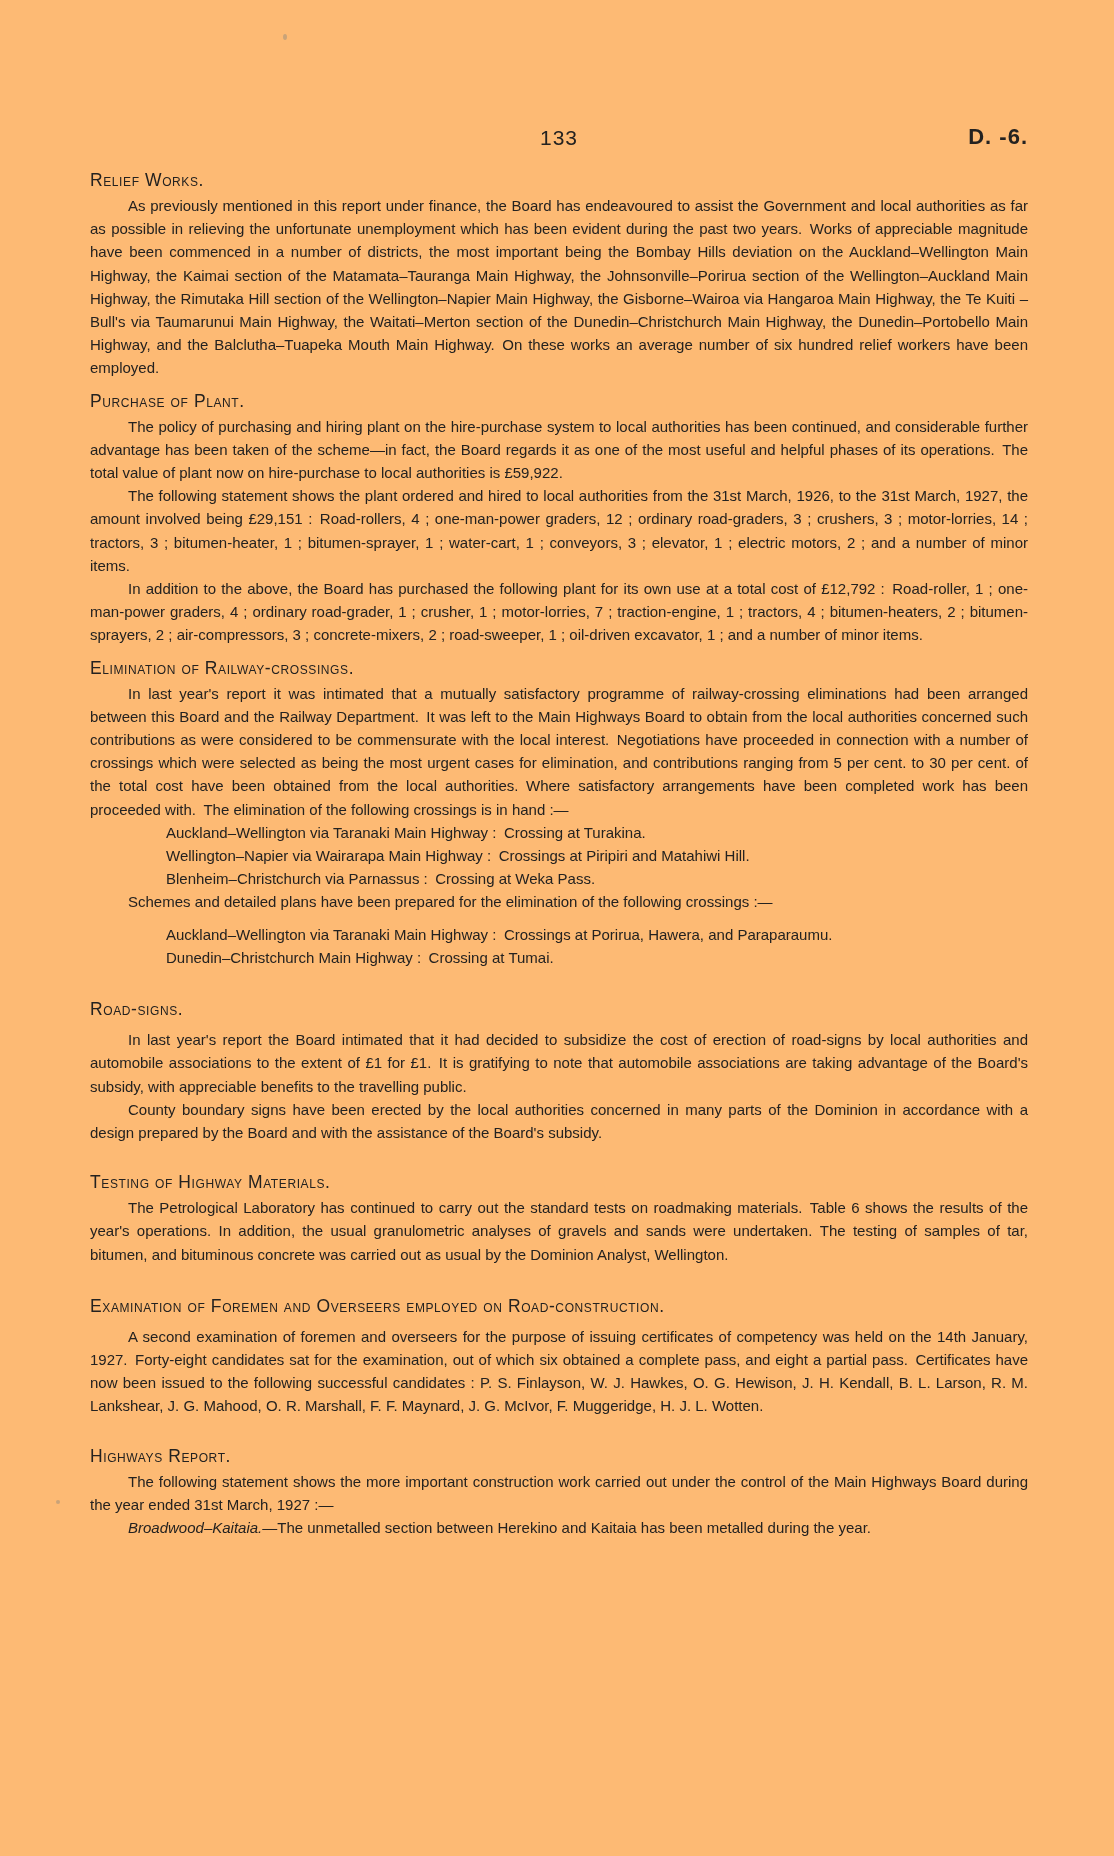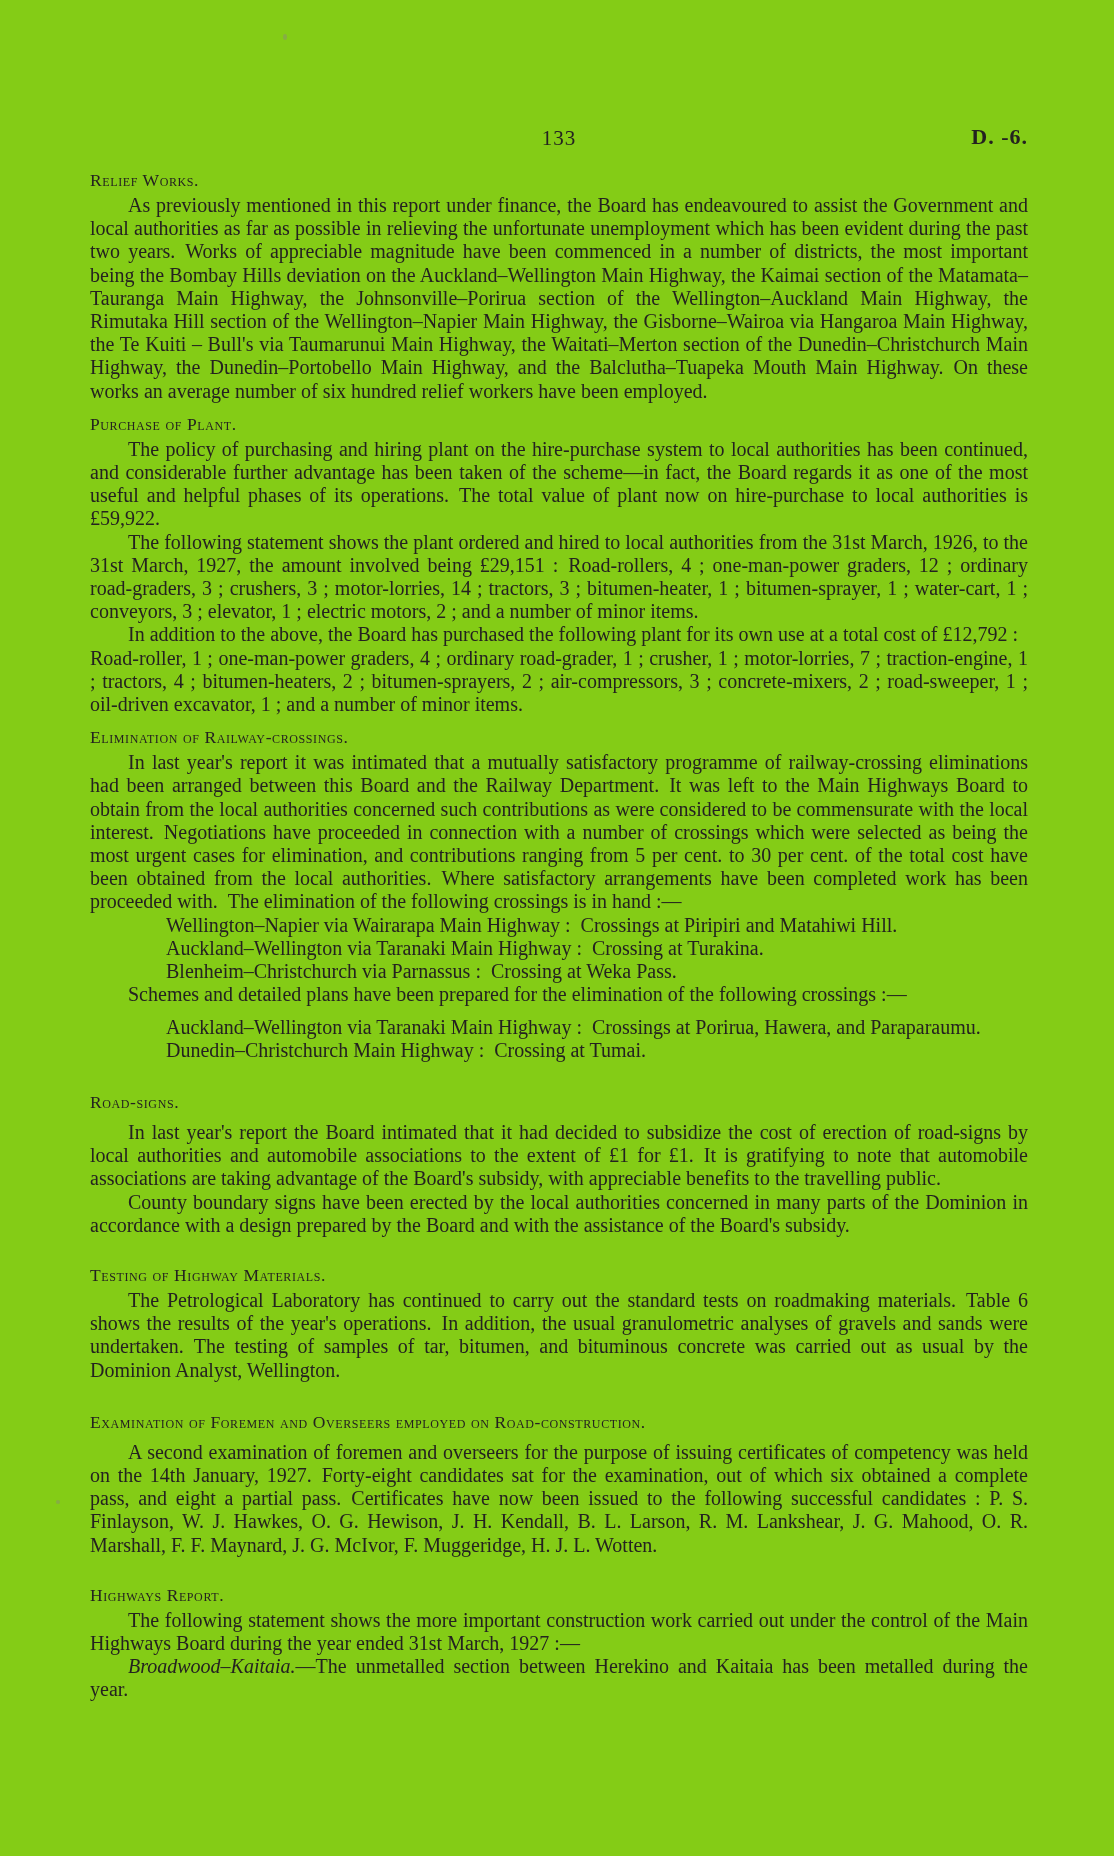--- a/index.html
+++ b/index.html
@@ -4,23 +4,23 @@
 <style>
   html, body {
     margin: 0;
     padding: 0;
     background: #e8e6e1;
   }
   .page {
     width: 1114px;
     height: 1856px;
     margin: 0 auto;
-    background: #84cc16;
+    background: #fdba74;
     color: #242220;
-    font-family: Liberation Serif, serif;
+    font-family: Liberation Sans, sans-serif;
     position: relative;
     box-sizing: border-box;
     padding: 126px 86px 0 90px;
     overflow: hidden;
   }
   .page-head {
     position: relative;
     height: 32px;
     margin-bottom: 12px;
   }
@@ -43,21 +43,21 @@
     font-weight: normal;
     font-variant: small-caps;
     letter-spacing: 0.6px;
     text-align: left;
     margin: 11px 0 3px 0;
   }
   h2.heading.gap-lg { margin-top: 30px; margin-bottom: 8px; }
   h2.heading.gap-md { margin-top: 28px; }
   p {
     margin: 0;
-    font-size: 20px;
+    font-size: 15px;
     line-height: 23.2px;
     text-align: justify;
   }
   p.para { text-indent: 38px; }
   p.item { padding-left: 76px; }
   p.item.hang { padding-left: 98px; text-indent: -22px; margin-top: 9px; }
   p.schemes { padding-left: 38px; }
   .italic { font-style: italic; }
   .speck {
     position: absolute;
@@ -89,22 +89,22 @@
   <section>
     <h2 class="heading">Purchase of Plant.</h2>
     <p class="para">The policy of purchasing and hiring plant on the hire-purchase system to local authorities has been continued, and considerable further advantage has been taken of the scheme—in fact, the Board regards it as one of the most useful and helpful phases of its operations. The total value of plant now on hire-purchase to local authorities is £59,922.</p>
     <p class="para">The following statement shows the plant ordered and hired to local authorities from the 31st March, 1926, to the 31st March, 1927, the amount involved being £29,151 : Road-rollers, 4 ; one-man-power graders, 12 ; ordinary road-graders, 3 ; crushers, 3 ; motor-lorries, 14 ; tractors, 3 ; bitumen-heater, 1 ; bitumen-sprayer, 1 ; water-cart, 1 ; conveyors, 3 ; elevator, 1 ; electric motors, 2 ; and a number of minor items.</p>
     <p class="para">In addition to the above, the Board has purchased the following plant for its own use at a total cost of £12,792 : Road-roller, 1 ; one-man-power graders, 4 ; ordinary road-grader, 1 ; crusher, 1 ; motor-lorries, 7 ; traction-engine, 1 ; tractors, 4 ; bitumen-heaters, 2 ; bitumen-sprayers, 2 ; air-compressors, 3 ; concrete-mixers, 2 ; road-sweeper, 1 ; oil-driven excavator, 1 ; and a number of minor items.</p>
   </section>
 
   <section>
     <h2 class="heading">Elimination of Railway-crossings.</h2>
     <p class="para">In last year's report it was intimated that a mutually satisfactory programme of railway-crossing eliminations had been arranged between this Board and the Railway Department. It was left to the Main Highways Board to obtain from the local authorities concerned such contributions as were considered to be commensurate with the local interest. Negotiations have proceeded in connection with a number of crossings which were selected as being the most urgent cases for elimination, and contributions ranging from 5 per cent. to 30 per cent. of the total cost have been obtained from the local authorities. Where satisfactory arrangements have been completed work has been proceeded with. The elimination of the following crossings is in hand :—</p>
+    <p class="item">Auckland–Wellington via Taranaki Main Highway : Crossing at Turakina.</p>
     <p class="item">Wellington–Napier via Wairarapa Main Highway : Crossings at Piripiri and Matahiwi Hill.</p>
-    <p class="item">Auckland–Wellington via Taranaki Main Highway : Crossing at Turakina.</p>
     <p class="item">Blenheim–Christchurch via Parnassus : Crossing at Weka Pass.</p>
     <p class="schemes">Schemes and detailed plans have been prepared for the elimination of the following crossings :—</p>
     <p class="item hang">Auckland–Wellington via Taranaki Main Highway : Crossings at Porirua, Hawera, and Paraparaumu.</p>
     <p class="item">Dunedin–Christchurch Main Highway : Crossing at Tumai.</p>
   </section>
 
   <section>
     <h2 class="heading gap-lg">Road-signs.</h2>
     <p class="para">In last year's report the Board intimated that it had decided to subsidize the cost of erection of road-signs by local authorities and automobile associations to the extent of £1 for £1. It is gratifying to note that automobile associations are taking advantage of the Board's subsidy, with appreciable benefits to the travelling public.</p>
     <p class="para">County boundary signs have been erected by the local authorities concerned in many parts of the Dominion in accordance with a design prepared by the Board and with the assistance of the Board's subsidy.</p>

